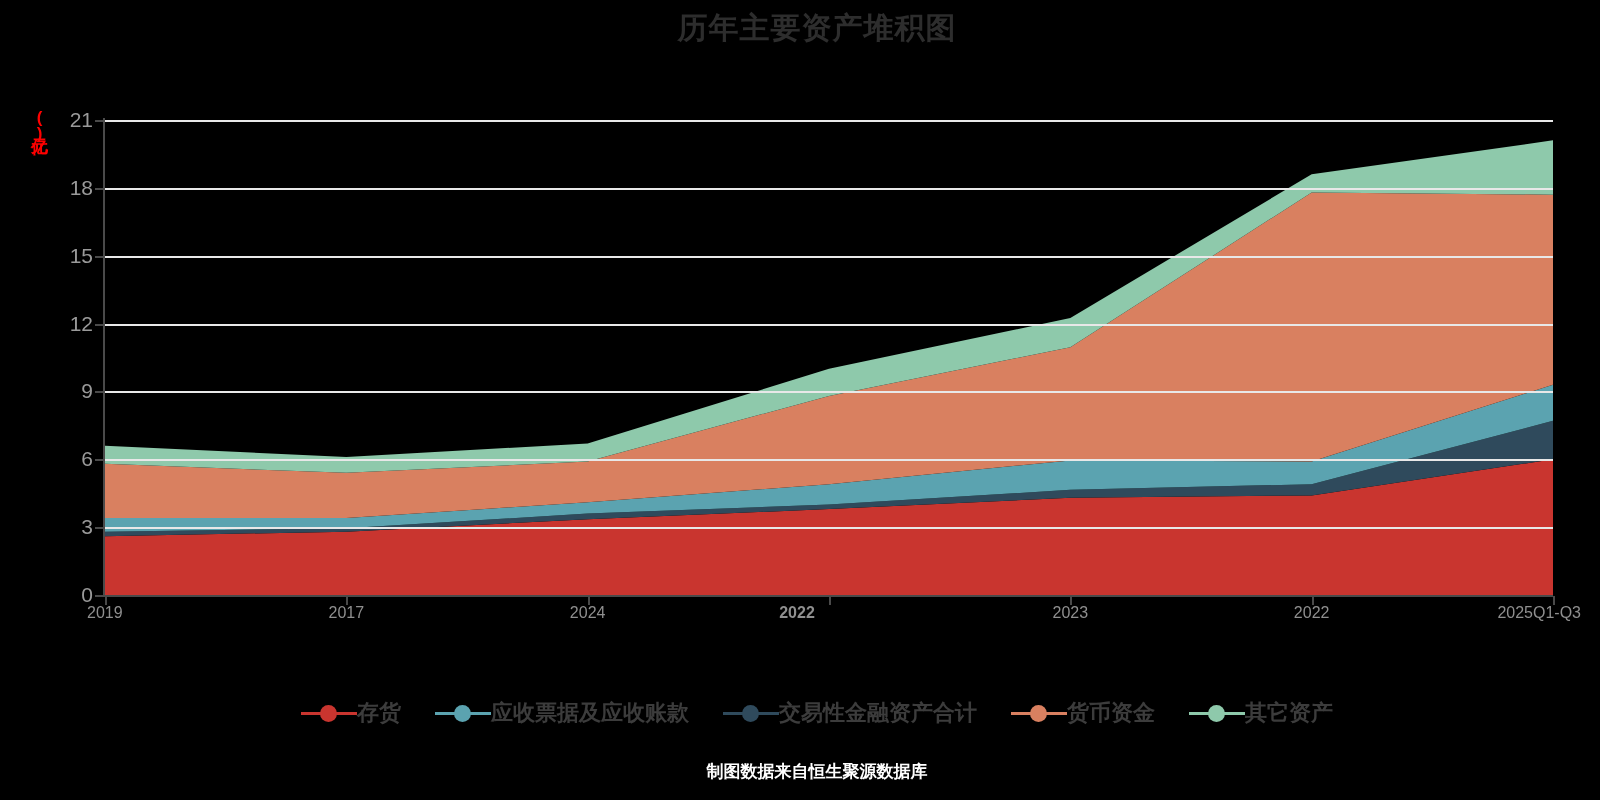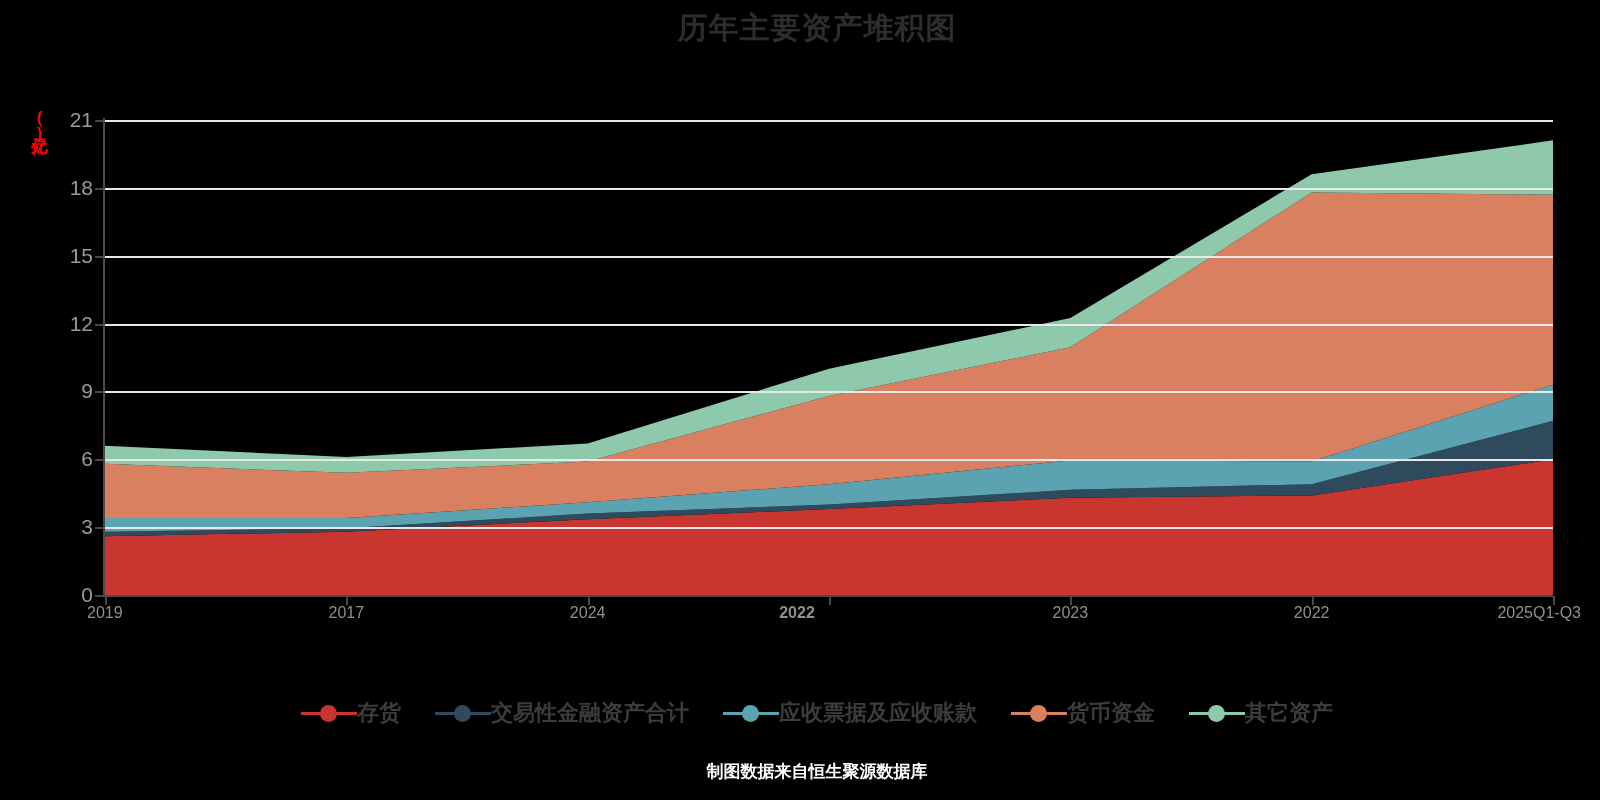--- a/index.html
+++ b/index.html
@@ -124,31 +124,31 @@
   <div id="legend">
       <div class="legend-item">
         <span class="legend-mark">
           <span class="legend-line" style="background: rgb(201, 53, 47);"></span>
           <span class="legend-dot" style="background: rgb(201, 53, 47);"></span>
         </span>
         <span class="legend-label">存货</span>
       </div>
       <div class="legend-item">
         <span class="legend-mark">
+          <span class="legend-line" style="background: rgb(91, 163, 176);"></span>
+          <span class="legend-dot" style="background: rgb(91, 163, 176);"></span>
+        </span>
+        <span class="legend-label">应收票据及应收账款</span>
+      </div>
+      <div class="legend-item">
+        <span class="legend-mark">
           <span class="legend-line" style="background: rgb(47, 74, 92);"></span>
           <span class="legend-dot" style="background: rgb(47, 74, 92);"></span>
         </span>
         <span class="legend-label">交易性金融资产合计</span>
-      </div>
-      <div class="legend-item">
-        <span class="legend-mark">
-          <span class="legend-line" style="background: rgb(91, 163, 176);"></span>
-          <span class="legend-dot" style="background: rgb(91, 163, 176);"></span>
-        </span>
-        <span class="legend-label">应收票据及应收账款</span>
       </div>
       <div class="legend-item">
         <span class="legend-mark">
           <span class="legend-line" style="background: rgb(217, 128, 96);"></span>
           <span class="legend-dot" style="background: rgb(217, 128, 96);"></span>
         </span>
         <span class="legend-label">货币资金</span>
       </div>
       <div class="legend-item">
         <span class="legend-mark">

